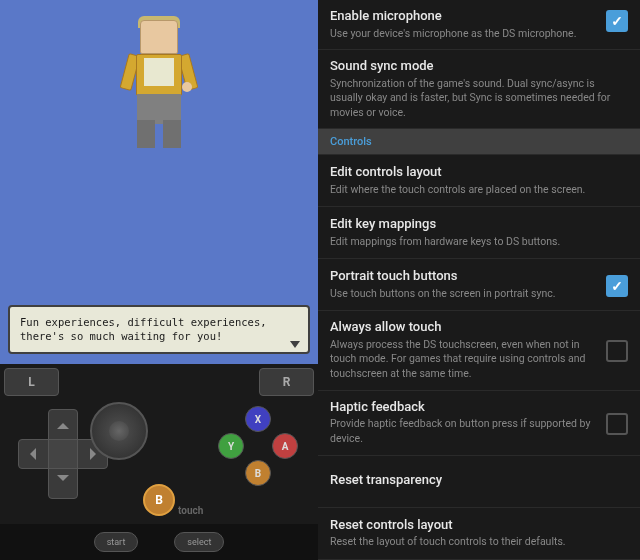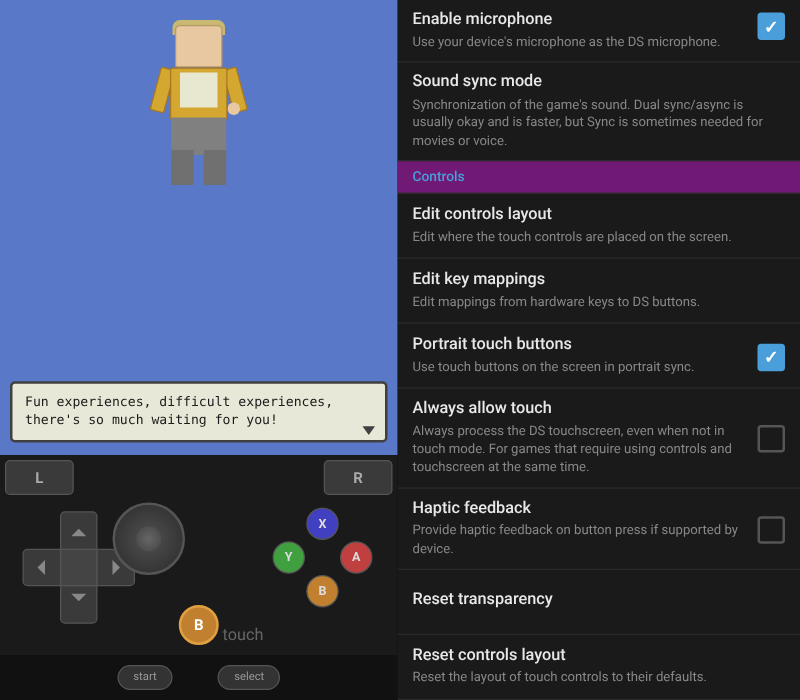--- a/index.html
+++ b/index.html
@@ -341,21 +341,22 @@
       justify-content: center;
       color: #fff;
       font-size: 12px;
       font-weight: bold;
     }
     .touch-label-b {
       position: absolute;
       bottom: 44px;
       left: 56%;
       color: #666;
-      font-size: 13px;
+      font-size: 10px;
+      font-weight: bold;
     }
 
     
     .right-panel {
       width: 322px;
       height: 560px;
       background: #1a1a1a;
       overflow-y: auto;
       display: flex;
       flex-direction: column;
@@ -390,21 +391,21 @@
       line-height: 1.2;
     }
 
     .settings-desc {
       color: #888;
       font-size: 10.5px;
       line-height: 1.4;
     }
 
     .settings-section-header {
-      background: #701a75;
+      background: #404040;
       padding: 6px 12px;
       color: #4a9eda;
       font-size: 11px;
       font-weight: 500;
       border-bottom: 1px solid #2a2a2a;
     }
 
     
     .checkbox {
       width: 22px;

